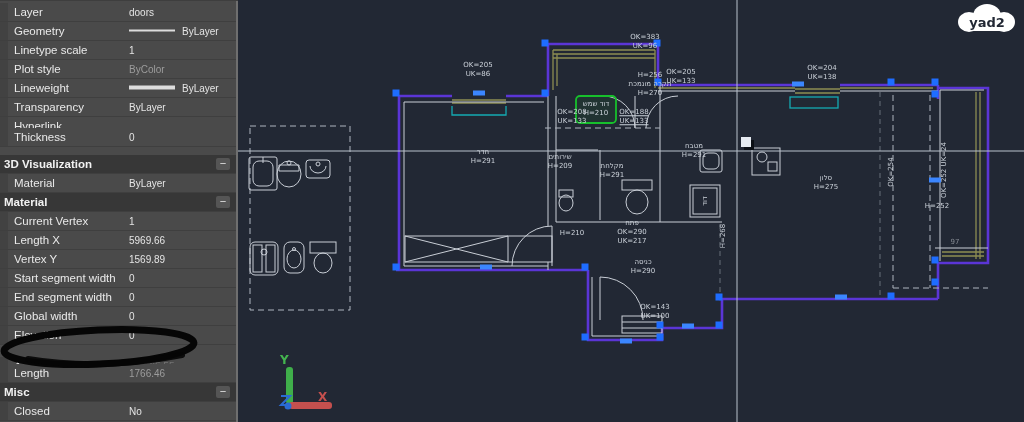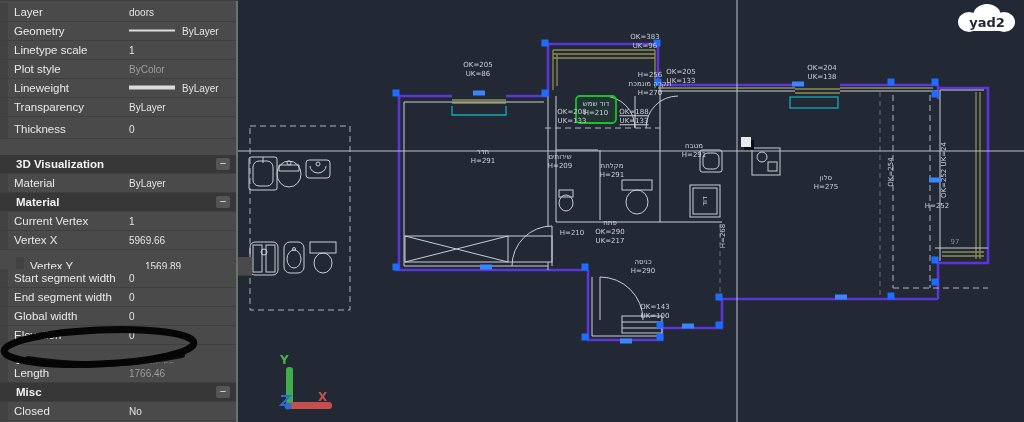--- a/index.html
+++ b/index.html
@@ -38,21 +38,21 @@
   #props-panel{position:absolute;left:0;top:0;width:238px;height:422px;
      background:#4a4a4a;z-index:40;border-top:1px solid #3e3e3e;}
   #props-panel::after{content:"";position:absolute;right:0;top:0;bottom:0;width:2px;background:#6f6f6f;}
   .prow{position:absolute;left:0;width:236px;height:19px;box-sizing:border-box;
      background:#4a4a4a;border-bottom:1px solid #3f3f3f;}
   .prow::before{content:"";position:absolute;left:0;top:0;bottom:0;width:8px;background:#424242;}
   .prow.phead{background:#373737;}
   .prow.phead::before{display:none;}
   .plabel{position:absolute;left:14px;top:50%;transform:translateY(-50%);
      font-size:11.5px;color:#e9e9e9;white-space:nowrap;}
-  .phead .plabel{left:16px;font-weight:bold;color:#f2f2f2;}
+  .phead .plabel{left:4px;font-weight:bold;color:#f2f2f2;}
   .pvalue{position:absolute;left:129px;top:50%;transform:translateY(-50%);
      font-size:10px;color:#e4e4e4;white-space:nowrap;}
   .pvalue.dim{color:#9c9c9c;}
   .pvalue .tail{font-style:normal;opacity:.5;margin-left:1px;}
   .swatch{display:inline-block;vertical-align:middle;width:46px;height:2px;
      background:#dcdcdc;margin:0 7px 3px 0;}
   .swatch.thick{height:4.5px;}
   .pminus{position:absolute;right:6px;top:50%;transform:translateY(-50%);
      width:14px;height:12px;background:#555;border-radius:2px;color:#e8e8e8;
      font-size:11px;line-height:11px;text-align:center;}
@@ -257,21 +257,21 @@
       <div class="plabelbox" style="left: 826px; top: 183px;">
         <div>סלון</div>
         <div>H=275</div>
       </div>
       <div class="plabelbox" style="left: 937px; top: 206px;">
         <div>H=252</div>
       </div>
       <div class="plabelbox" style="left: 572px; top: 233px;">
         <div>H=210</div>
       </div>
-      <div class="plabelbox" style="left: 610px; top: 232px;">
+      <div class="plabelbox" style="left: 632px; top: 232px;">
         <div>פתח</div>
         <div>OK=290</div>
         <div>UK=217</div>
       </div>
       <div class="plabelbox" style="left: 643px; top: 267px;">
         <div>כניסה</div>
         <div>H=290</div>
       </div>
       <div class="plabelbox" style="left: 655px; top: 312px;">
         <div>OK=143</div>
@@ -326,45 +326,45 @@
         <span class="pvalue"><i class="swatch thick"></i>ByLayer</span>
       </div>
       <div class="prow" style="top: 97px;">
         <span class="plabel">Transparency</span>
         <span class="pvalue">ByLayer</span>
       </div>
       <div class="prow" style="top: 116px;">
         <span class="plabel">Hyperlink</span>
         <span class="pvalue"></span>
       </div>
-      <div class="prow" style="top: 119px; padding-left: 34px;">
+      <div class="prow" style="top: 127px; padding-left: 34px;">
         <span class="plabel">Thickness</span>
         <span class="pvalue">0</span>
       </div>
       <div class="prow phead" style="top: 154px;">
         <span class="plabel">3D Visualization</span>
         <span class="pminus">−</span>
       </div>
       <div class="prow" style="top: 173px;">
         <span class="plabel">Material</span>
         <span class="pvalue">ByLayer</span>
       </div>
       <div class="prow phead" style="top: 192px;">
         <span class="plabel">Material</span>
         <span class="pminus">−</span>
       </div>
       <div class="prow" style="top: 211px;">
         <span class="plabel">Current Vertex</span>
         <span class="pvalue">1</span>
       </div>
       <div class="prow" style="top: 230px;">
-        <span class="plabel">Vertex X</span>
+        <span class="plabel">Length X</span>
         <span class="pvalue">5969.66</span>
       </div>
-      <div class="prow" style="top: 256px; margin-left: 16px;">
+      <div class="prow" style="top: 249px;">
         <span class="plabel">Vertex Y</span>
         <span class="pvalue">1569.89</span>
       </div>
       <div class="prow" style="top: 268px;">
         <span class="plabel">Start segment width</span>
         <span class="pvalue">0</span>
       </div>
       <div class="prow" style="top: 287px;">
         <span class="plabel">End segment width</span>
         <span class="pvalue">0</span>

